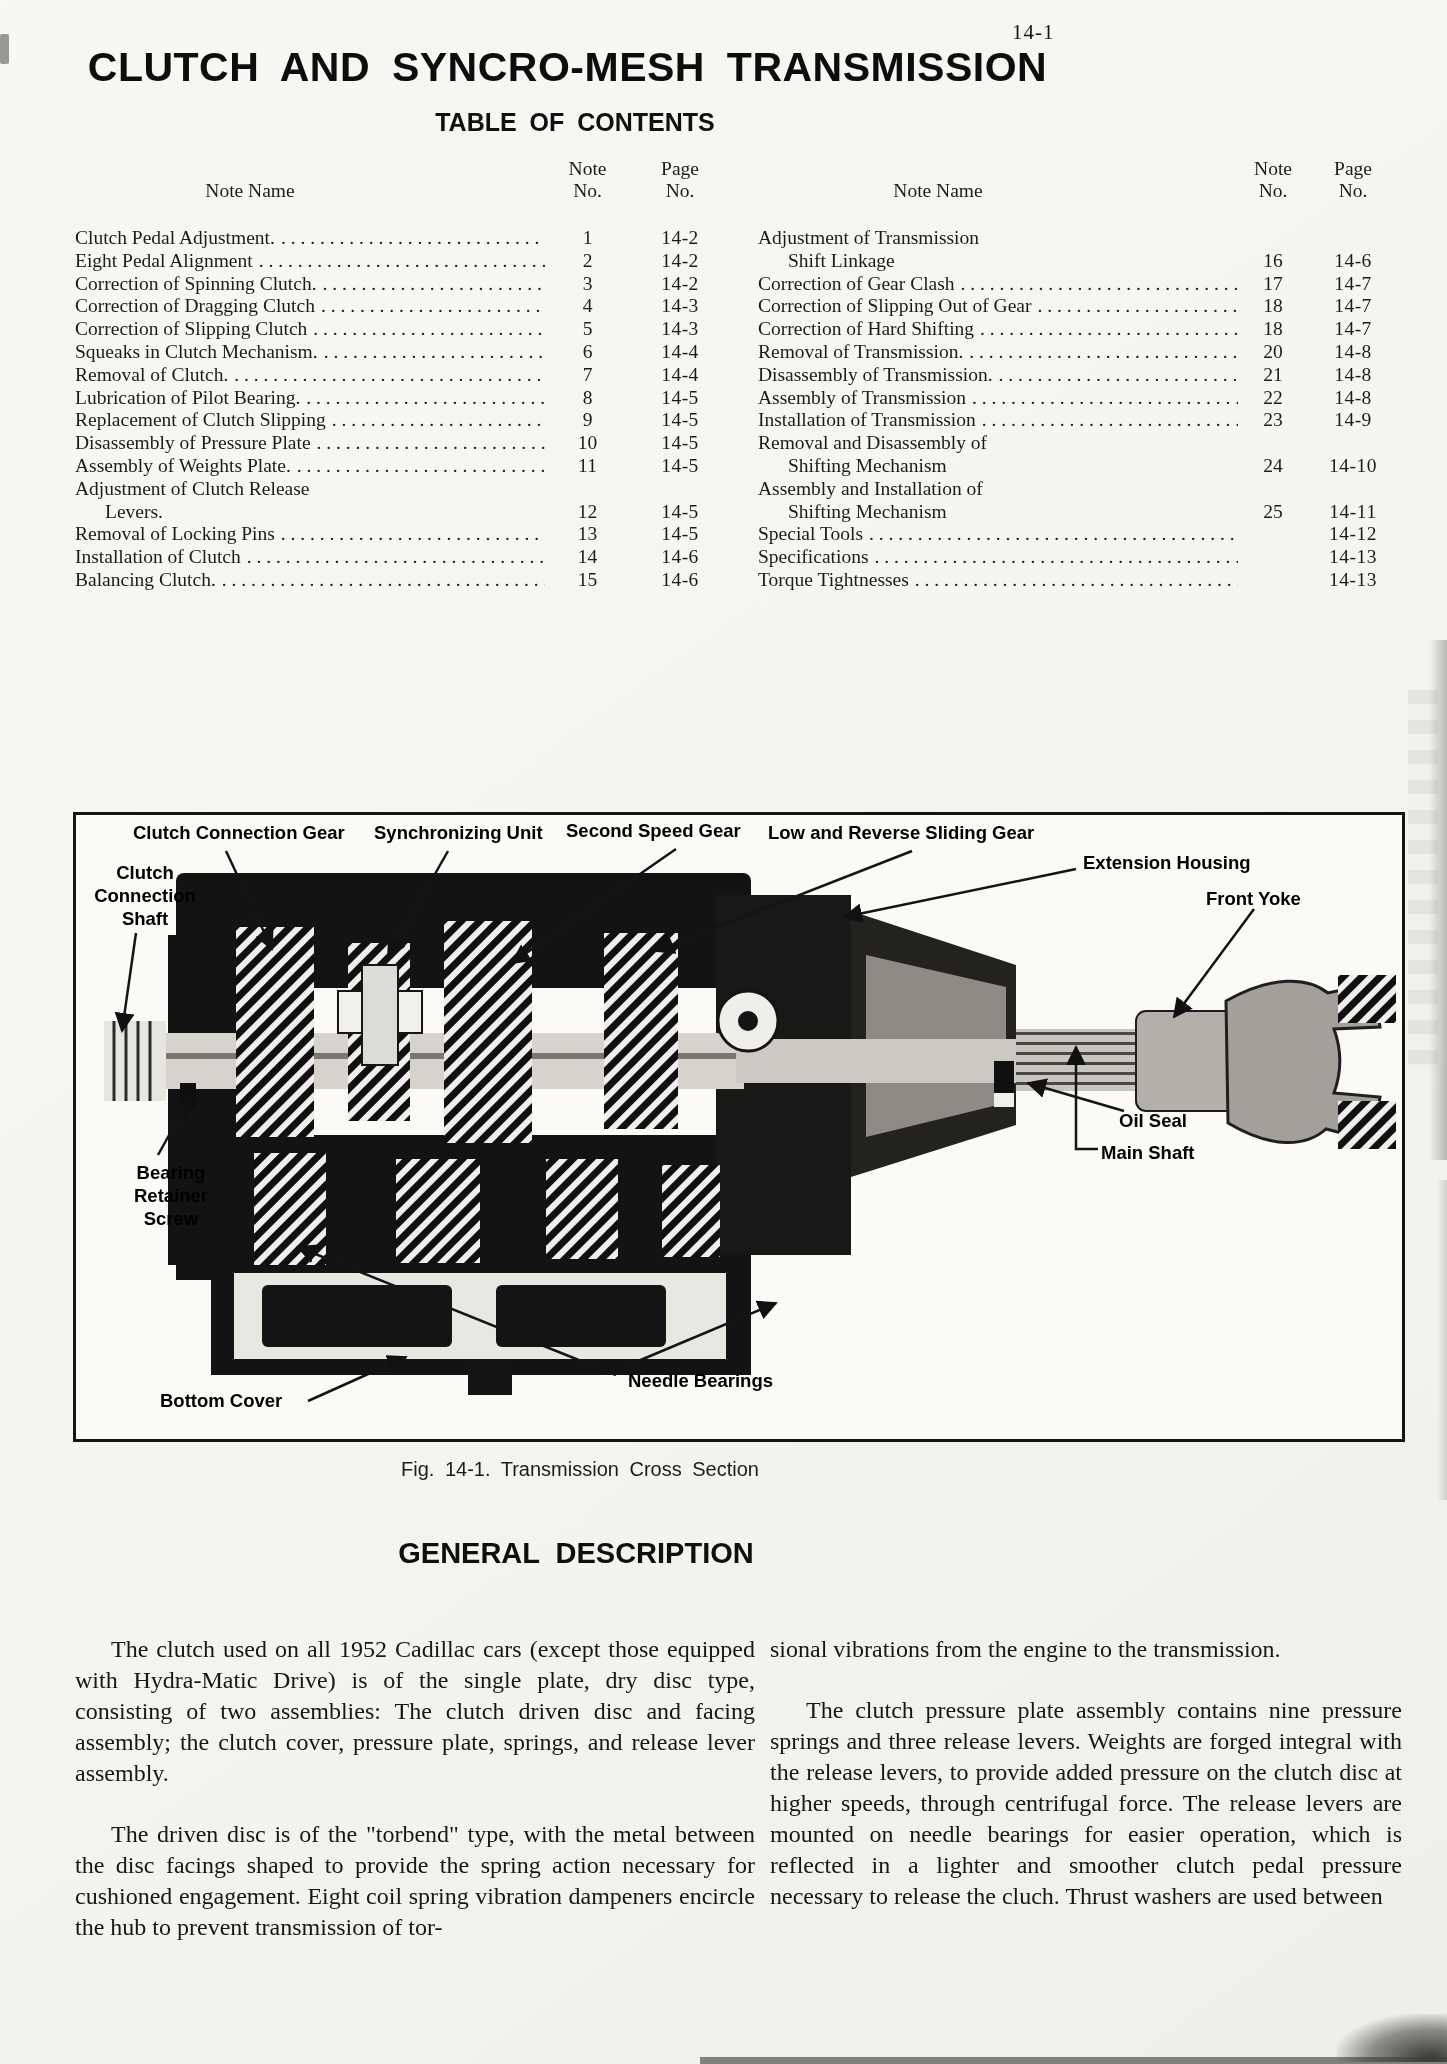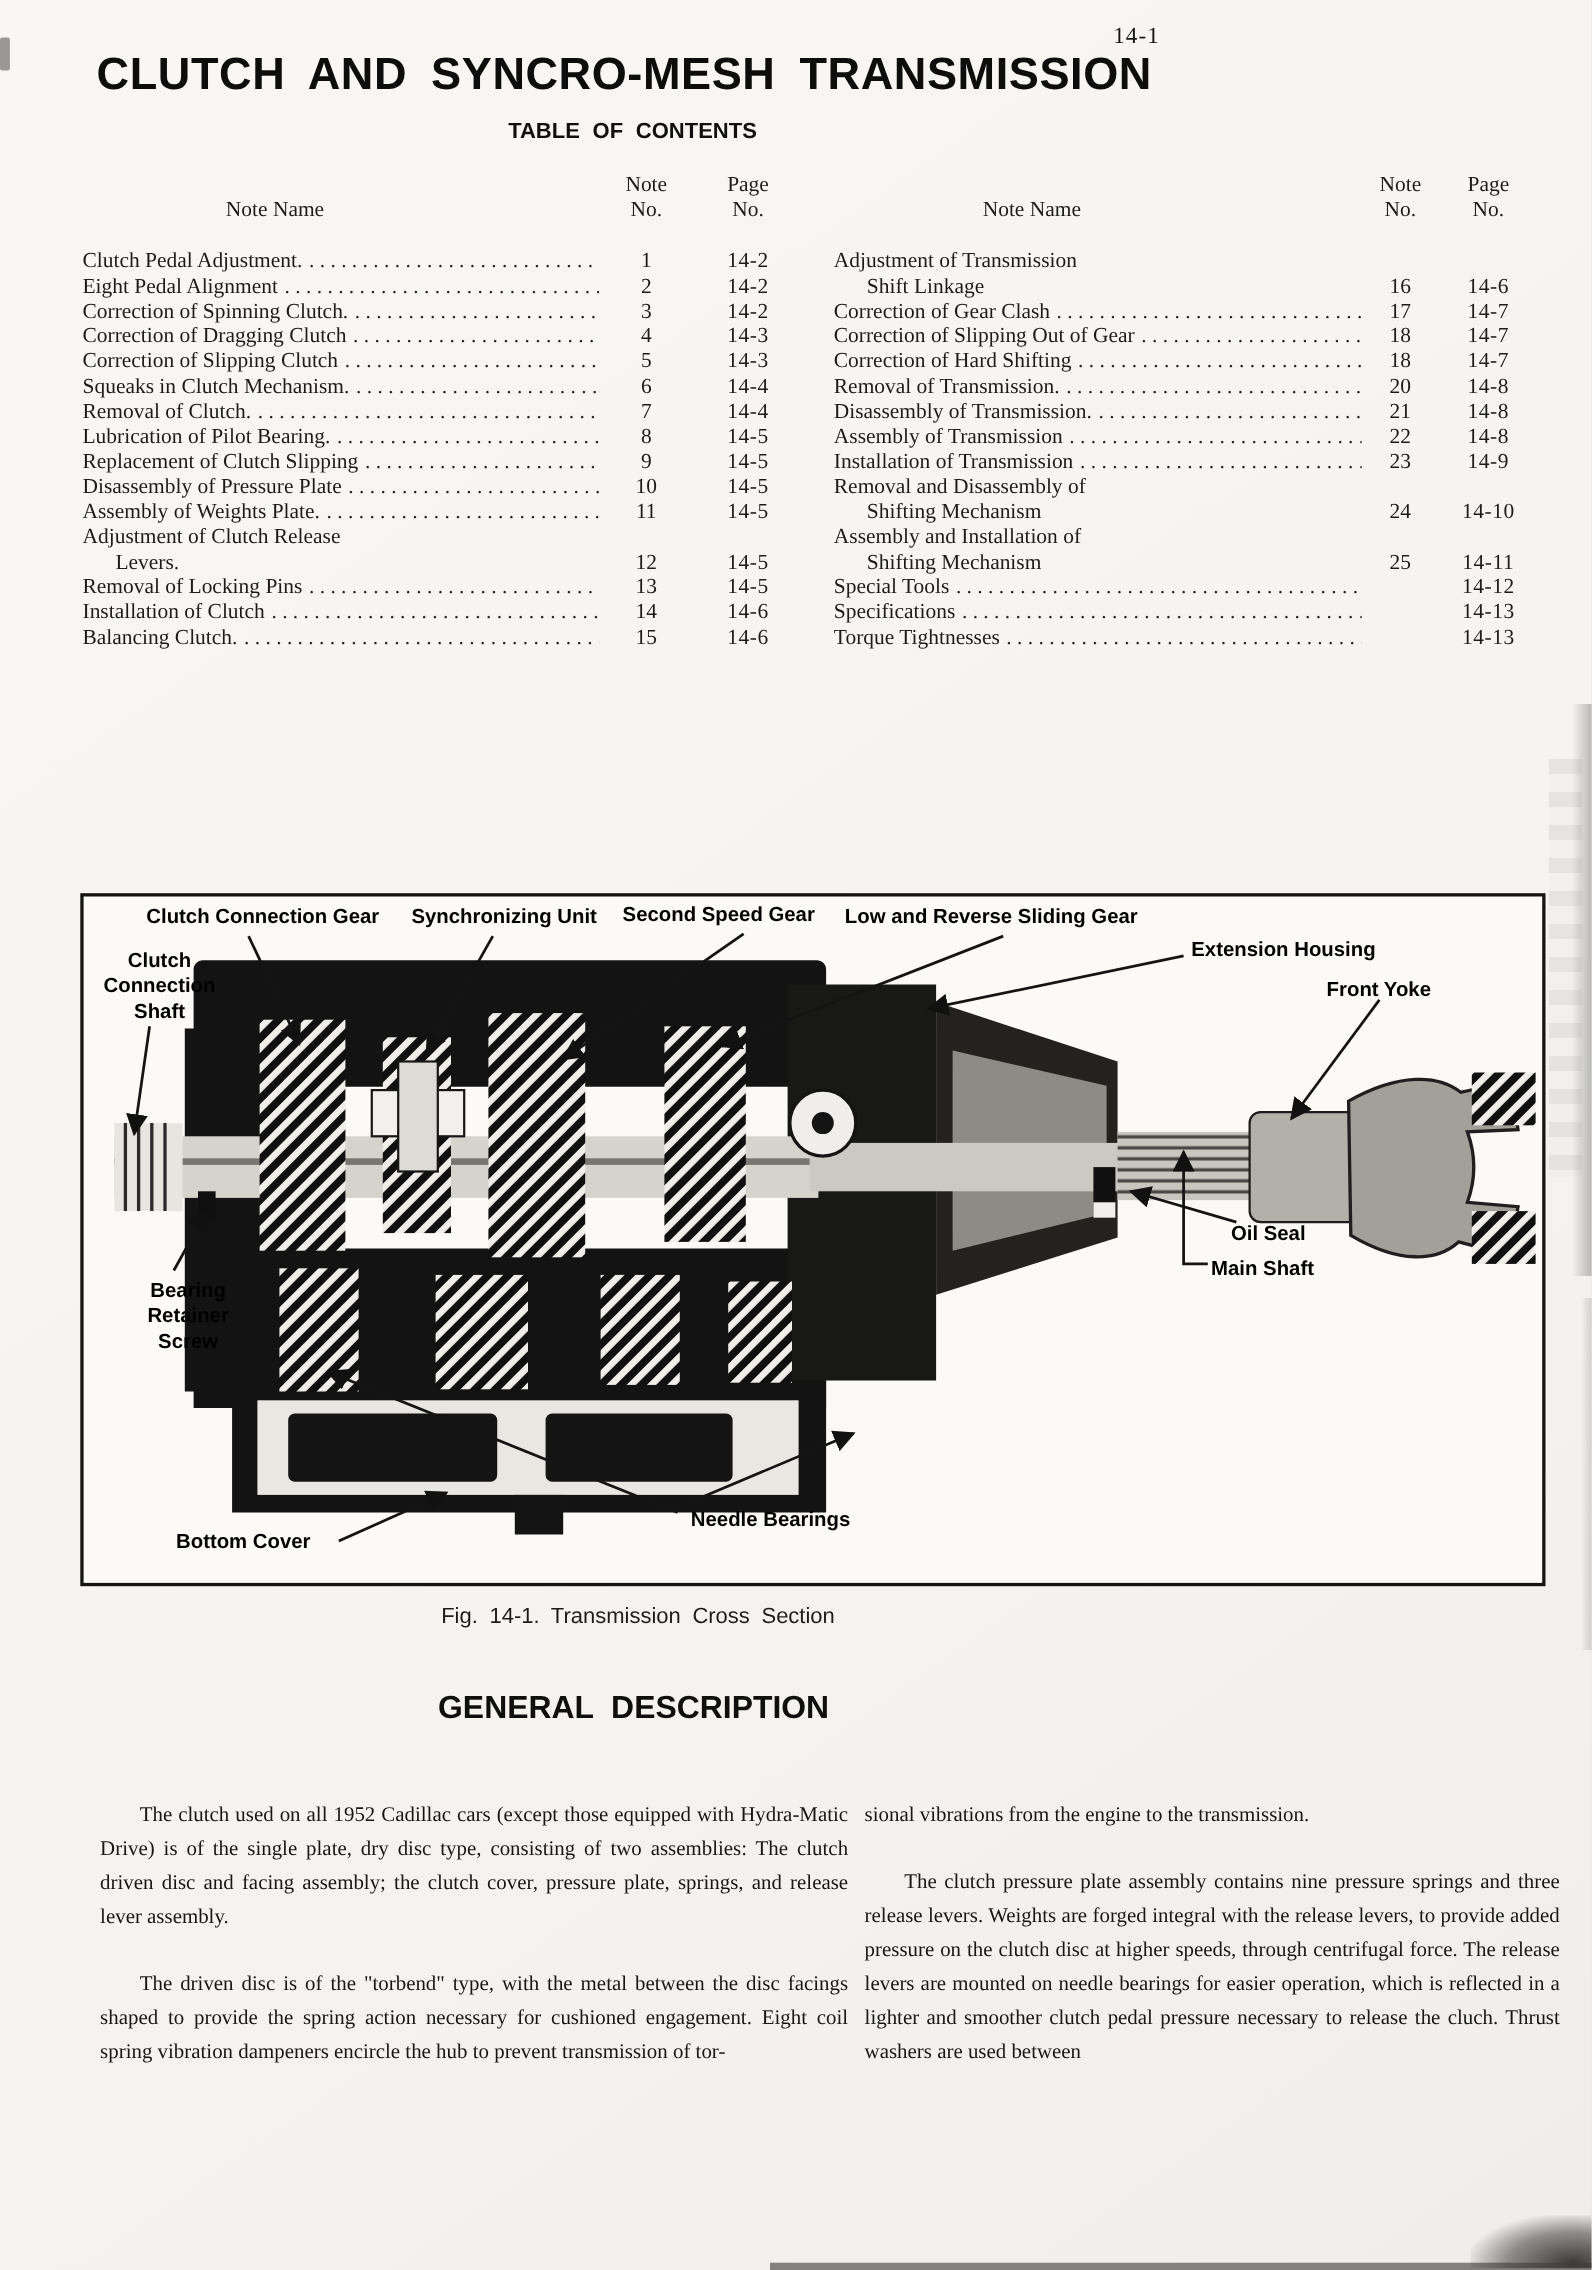--- a/index.html
+++ b/index.html
@@ -23,21 +23,21 @@
     position:absolute;left:0;top:44px;width:1135px;margin:0;
     text-align:center;
     font-family:"Liberation Sans",sans-serif;
     font-weight:700;font-size:41px;letter-spacing:.5px;word-spacing:10px;
     color:#0d0d0d;
   }
   .toc-heading{
     position:absolute;left:0;top:108px;width:1150px;margin:0;
     text-align:center;
     font-family:"Liberation Sans",sans-serif;
-    font-weight:700;font-size:20px;word-spacing:6px;color:#101010;
+    font-weight:700;font-size:25px;word-spacing:6px;color:#101010;
   }
 
   
   .toc{position:absolute;top:150px;font-size:19.5px;color:#1b1b19;}
   .toc.left{left:75px;width:660px;}
   .toc.right{left:758px;width:648px;}
   .toc-header{display:flex;align-items:flex-end;height:52px;}
   .toc-header .nh{width:470px;text-align:center;padding-right:120px;box-sizing:border-box;}
   .toc.right .toc-header .nh{width:480px;}
   .toc-header .two{display:flex;flex-direction:column;text-align:center;line-height:22px;}
@@ -92,21 +92,21 @@
 
   
   .section-heading{
     position:absolute;left:0;top:1536px;width:1150px;margin:1px;
     text-align:center;
     font-family:"Liberation Sans",sans-serif;
     font-weight:700;font-size:29px;word-spacing:8px;color:#0f0f0f;
   }
   .body-col{
     position:absolute;top:1634px;
-    font-size:19px;line-height:31px;text-align:justify;color:#161614;margin-left:16px;
+    font-size:24px;line-height:31px;text-align:justify;color:#161614;
   }
   .body-col.left{left:75px;width:680px;}
   .body-col.right{left:770px;width:632px;}
   .body-col p{margin:0;}
   .body-col p + p{margin-top:30px;}
   .body-col p.ind{text-indent:36px;}
 
   
   .streak-r1{position:absolute;right:0;top:640px;width:18px;height:520px;
     background:linear-gradient(to left,rgba(110,110,108,.45),rgba(110,110,108,0));}

